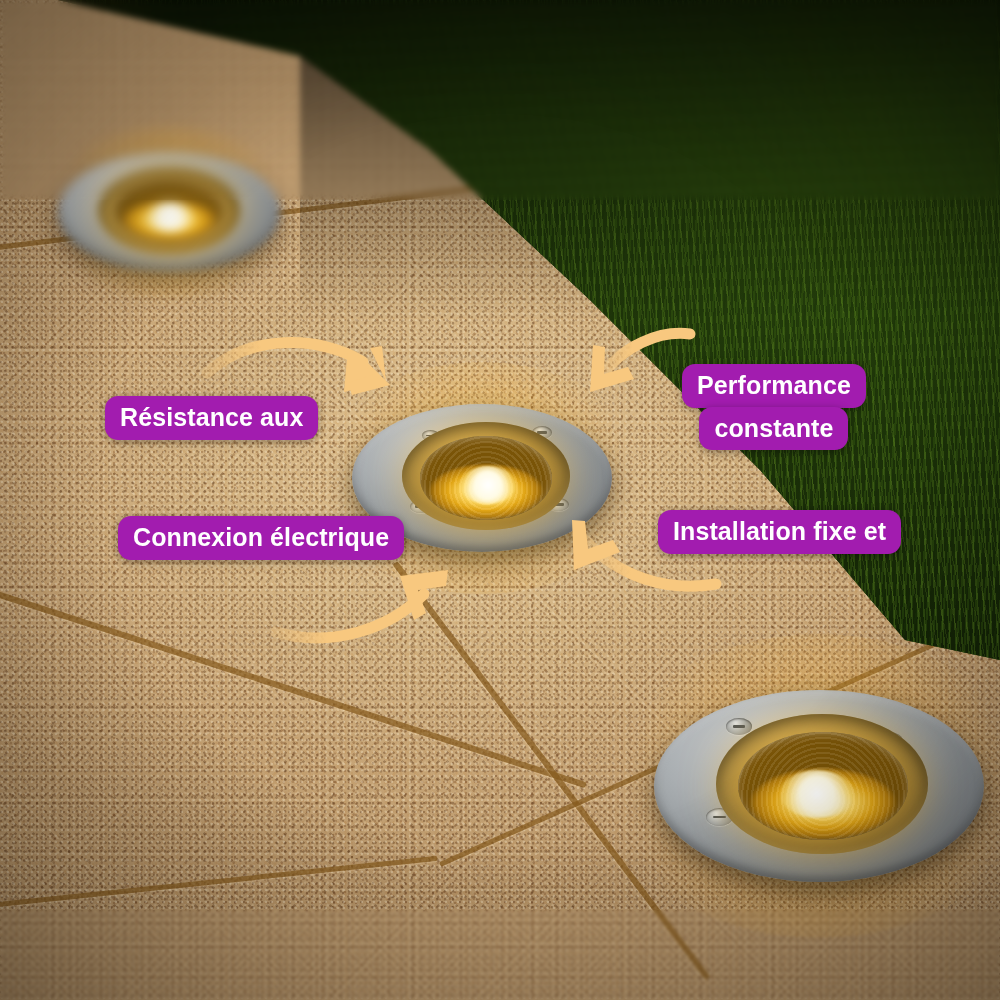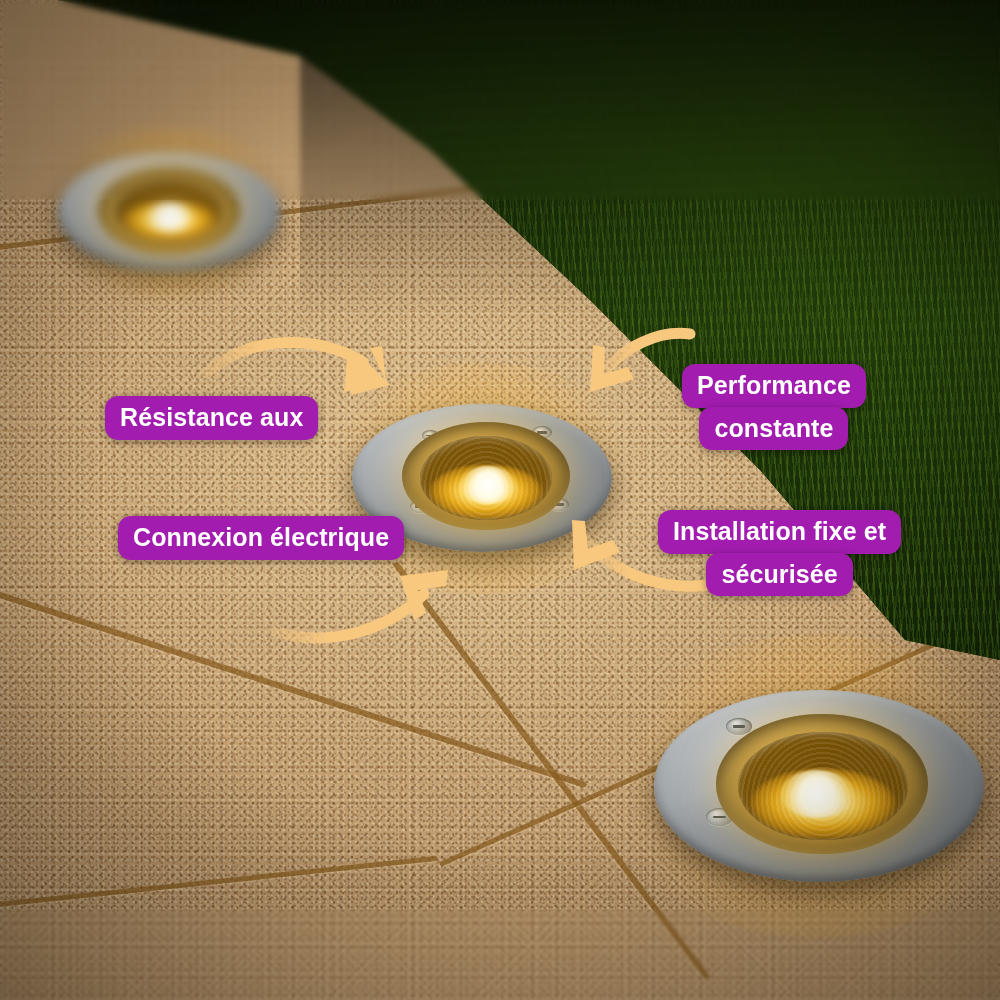--- a/index.html
+++ b/index.html
@@ -311,16 +311,15 @@
     <span class="ln">Connexion électrique</span>
   </div>
 
   <div class="callout align-center" id="callout-performance">
     <span class="ln">Performance</span>
     <span class="ln">constante</span>
   </div>
 
   <div class="callout align-center" id="callout-installation">
     <span class="ln">Installation fixe et</span>
-    <span class="ln">sécurisée</span>
   </div>
 
 </div>
 
 </body></html>

